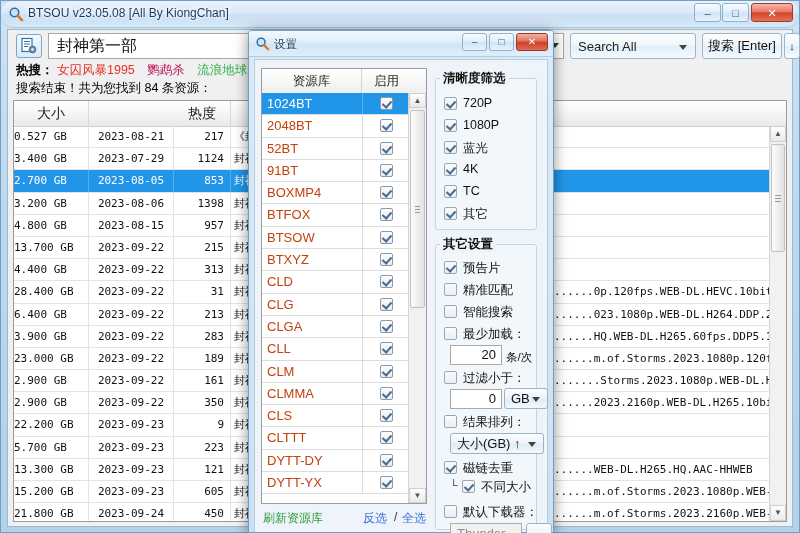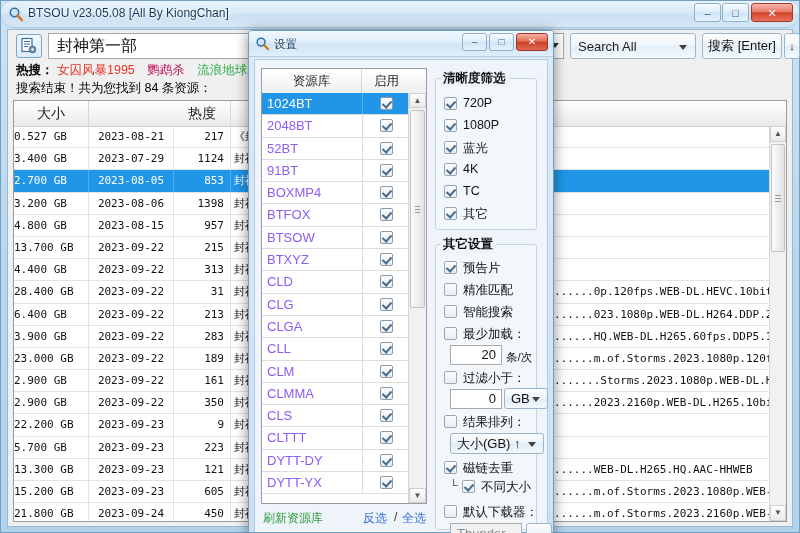--- a/index.html
+++ b/index.html
@@ -240,21 +240,21 @@
   .sh-en{left:100px;width:49px;}
   #src-list{
     position:absolute;left:0;top:24px;right:17px;bottom:0;overflow:hidden;
   }
   .src-row{
     position:relative;height:21.3px;border-bottom:1px solid #dcdcdc;
   }
   .src-row.sel{background:#2196e8;}
   .src-row .sn{
     position:absolute;left:5px;top:0;height:21.3px;line-height:21.3px;
-    font-size:13px;color:#8b5cf6;
+    font-size:13px;color:#c2410c;
   }
   .src-row.sel .sn{color:#fff;}
   .src-row .sdiv{
     position:absolute;left:100px;top:0;bottom:0;width:1px;background:#dcdcdc;
   }
   .src-row.sel .sdiv{background:#55b2ef;}
   .src-row .cb{
     position:absolute;left:118px;top:4px;width:13px;height:13px;
     background:linear-gradient(180deg,#fbfcfd,#e7edf3);
     border:1px solid #8a9aa8;box-sizing:border-box;border-radius:2px;

